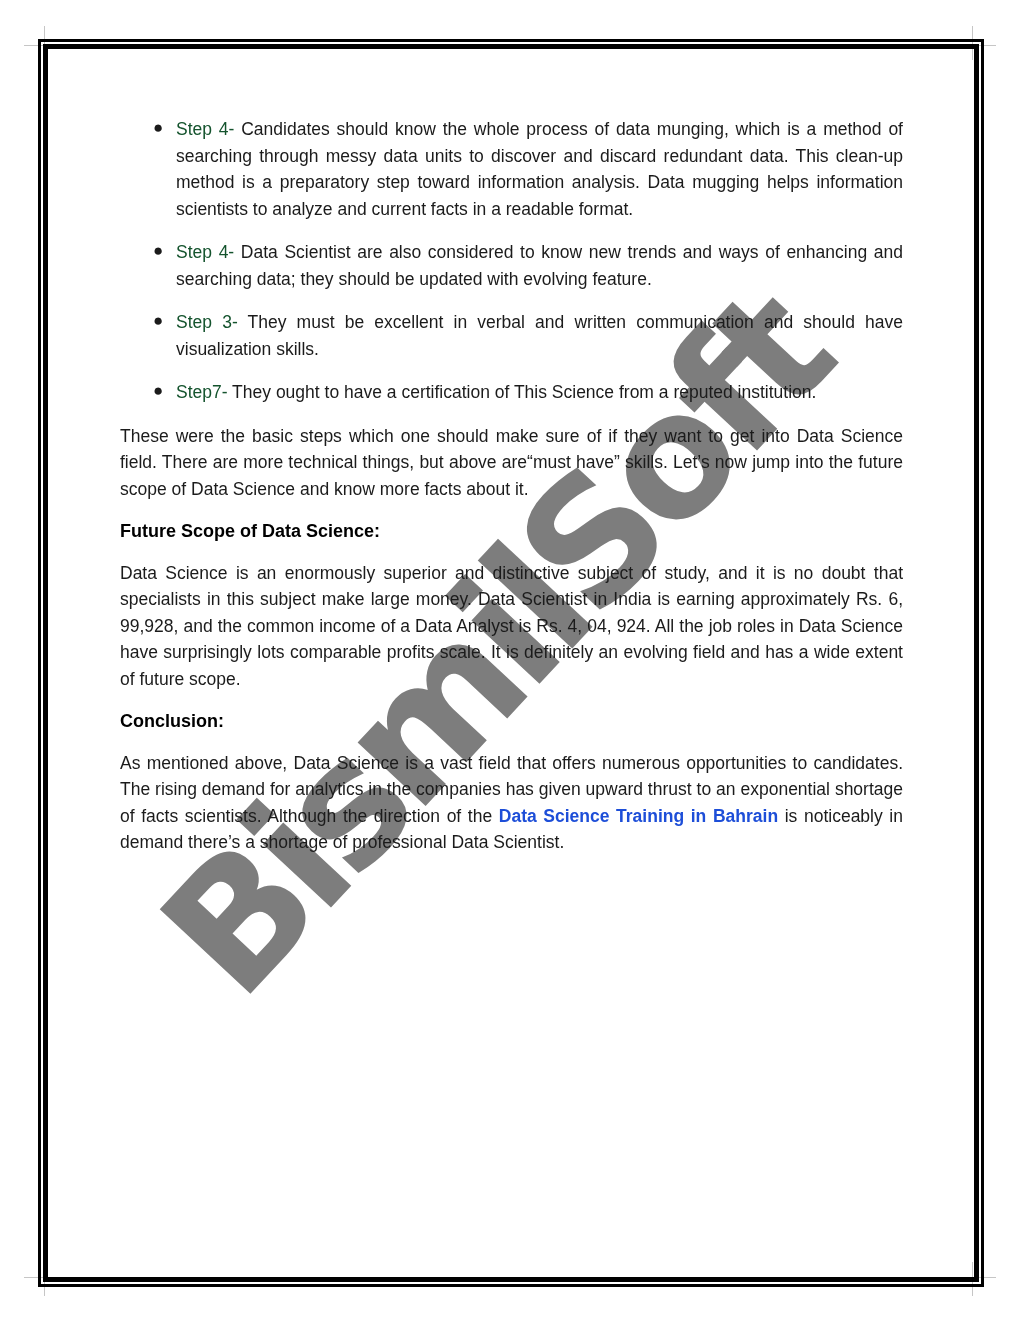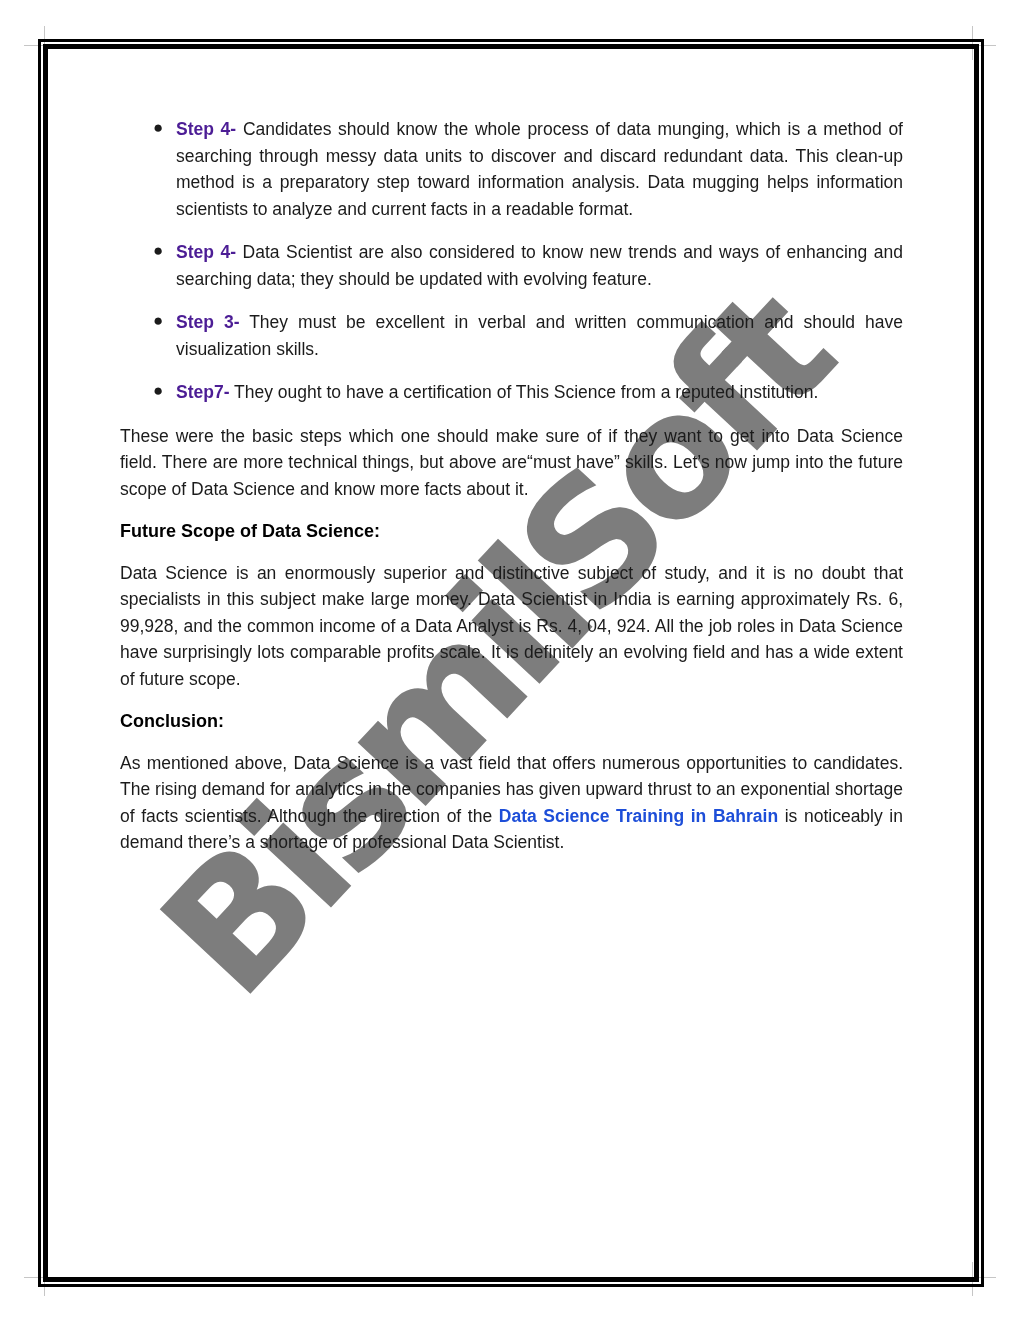--- a/index.html
+++ b/index.html
@@ -87,21 +87,21 @@
   .para {
     margin: 0 0 16px 0;
     text-align: justify;
   }
   .heading {
     font-weight: bold;
     font-size: 18px;
     margin: 0 0 15px 0;
     color: #000000;
   }
-  .step-label { font-weight: bold; color: #4c1d95; }
+  .step-label { font-weight: normal; color: #14532d; }
   a.doc-link {
     color: #1d4ed8;
     font-weight: bold;
     text-decoration: none;
     cursor: pointer;
   }
 </style>
 </head>
 <body>
 

